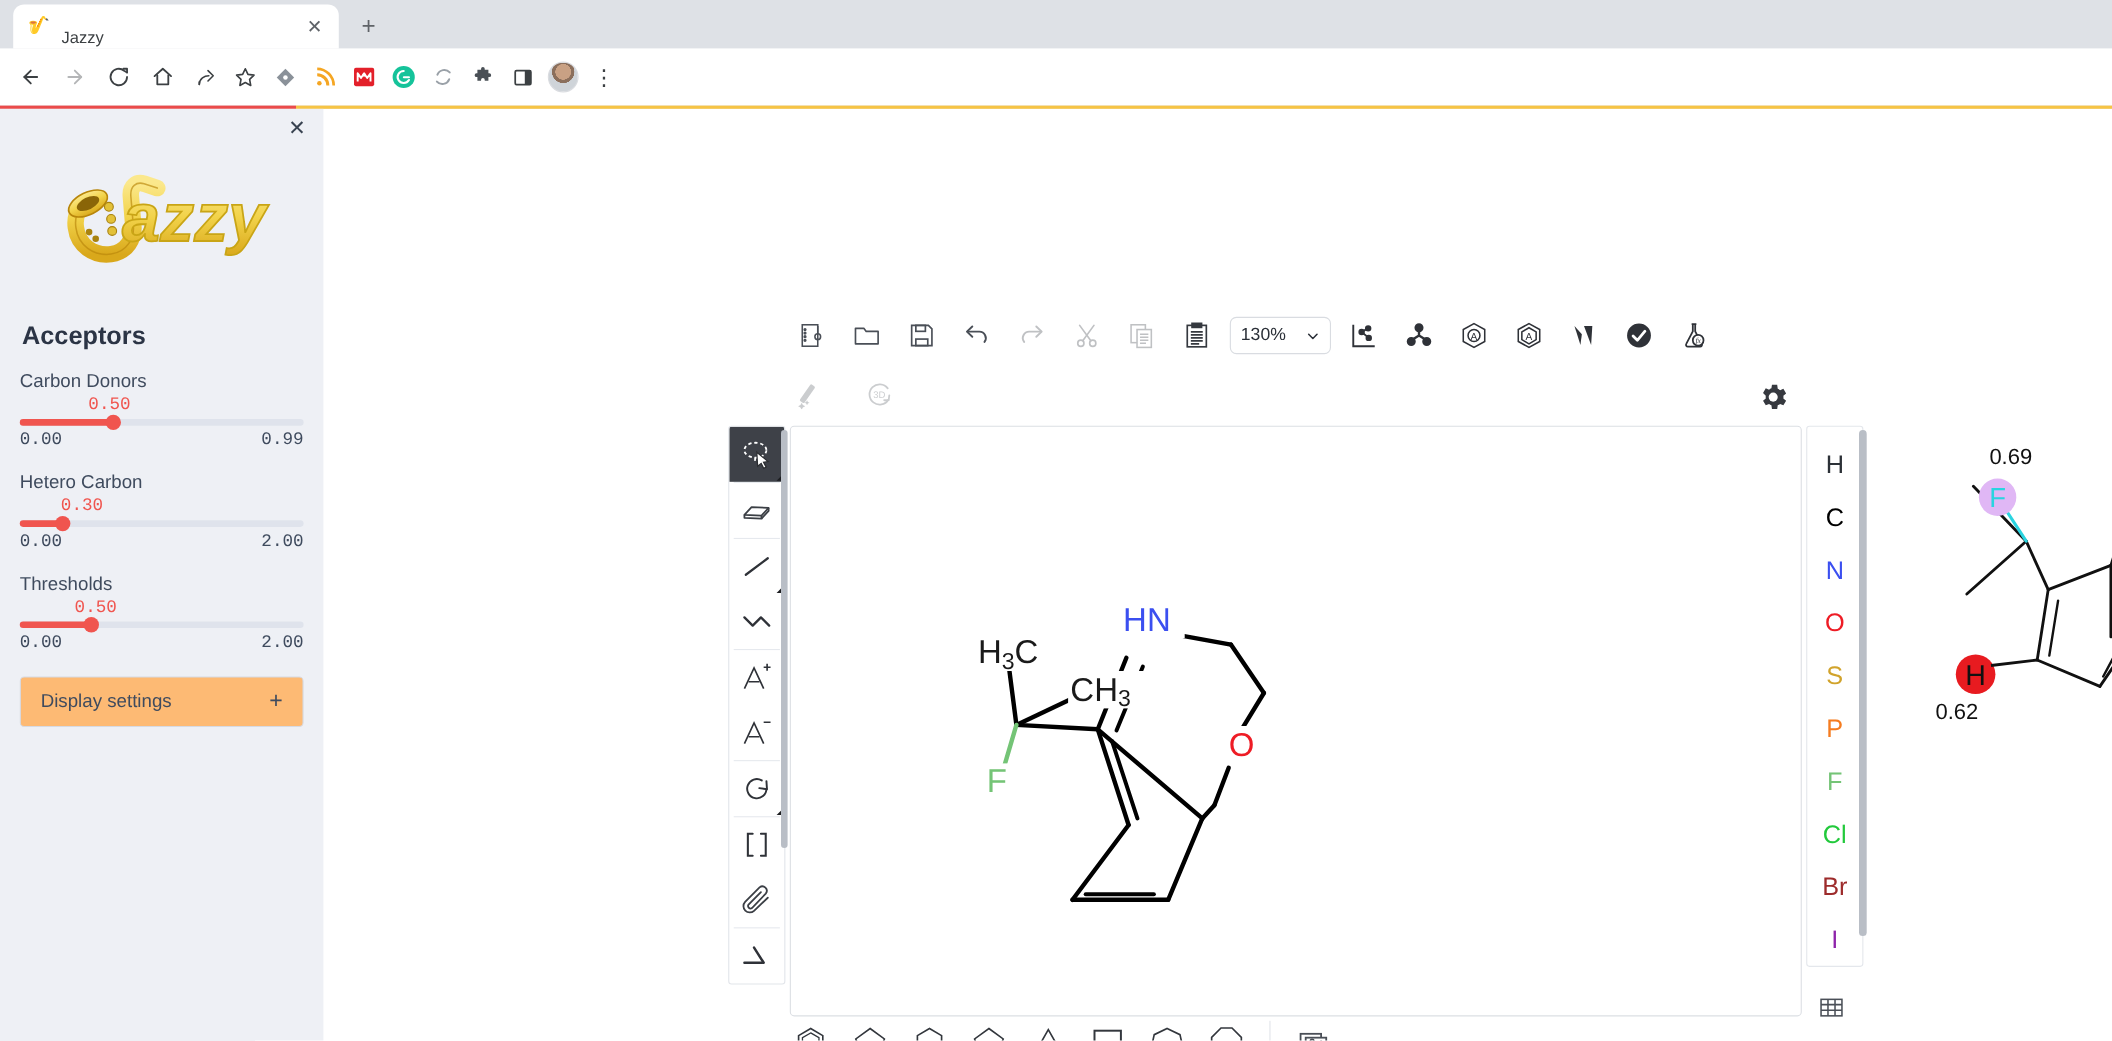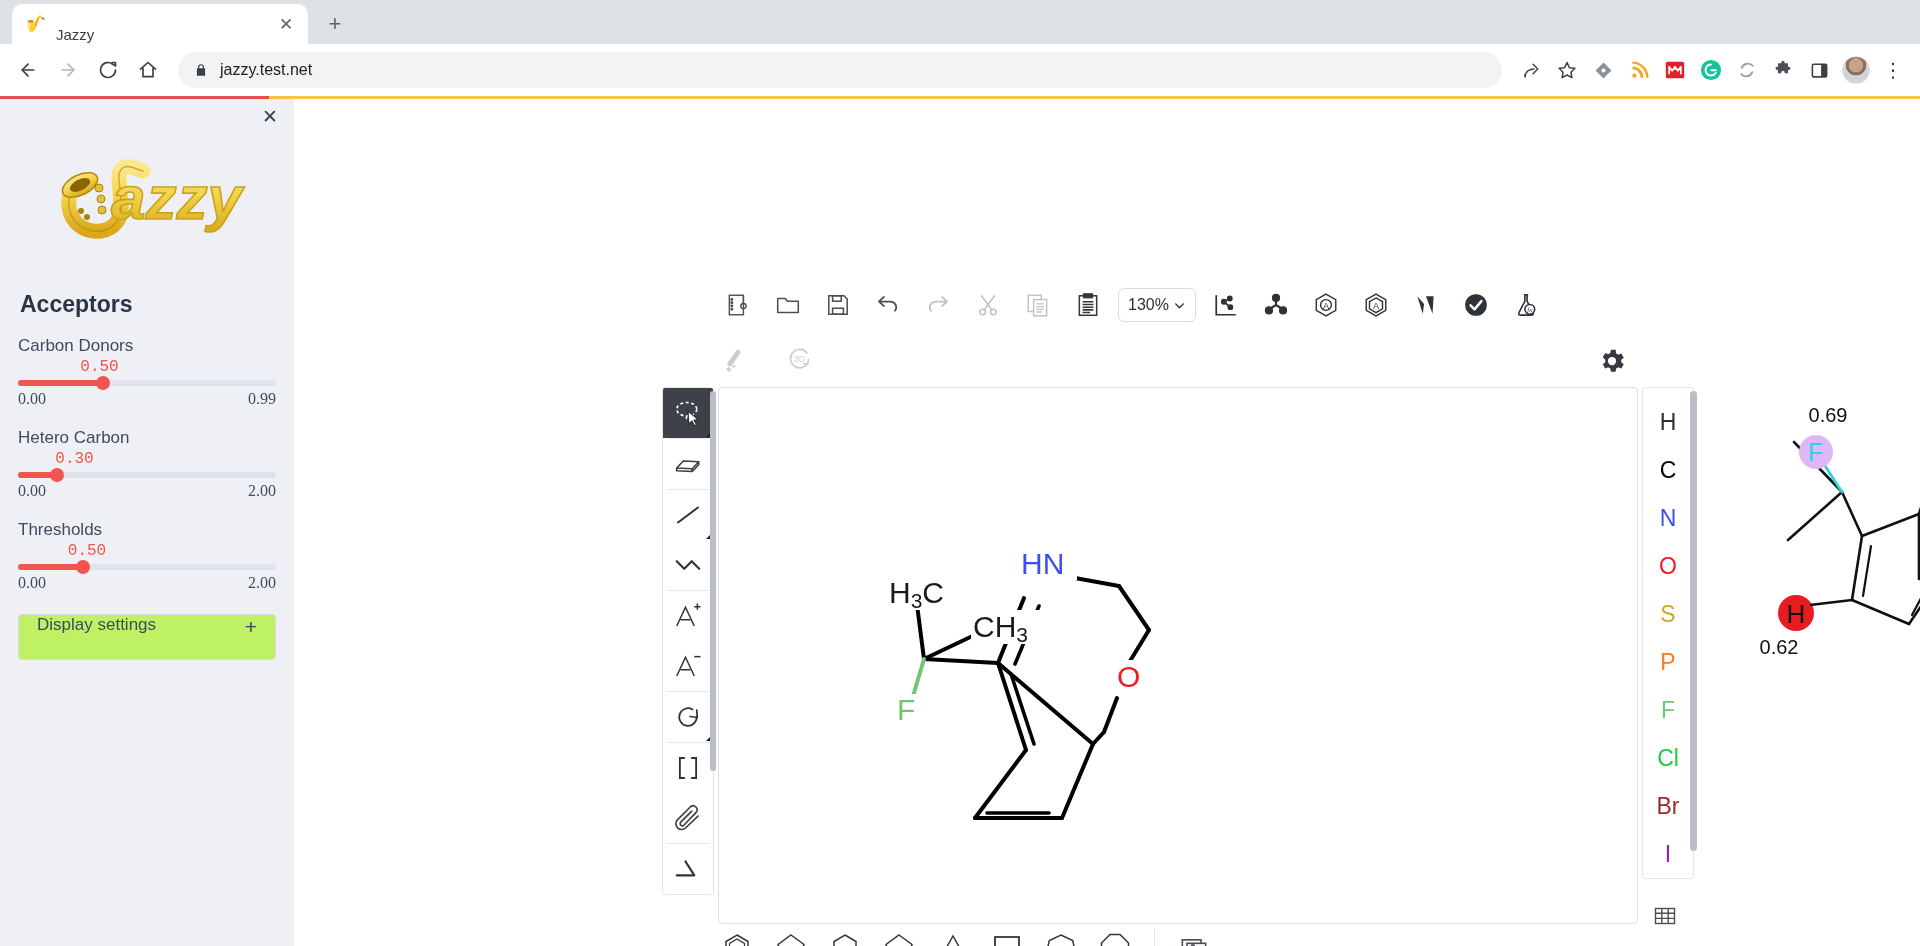--- a/index.html
+++ b/index.html
@@ -50,40 +50,40 @@
   #sidebar-close { position: absolute; right: 16px; top: 6px; font-size: 19px; color: #394351; cursor: pointer; }
   #jazzy-logo { margin: 42px 0 0 8px; text-align: center; }
   #sidebar h2 { font-size: 23px; color: #2b3445; font-weight: 700; margin: 26px 0 18px 2px; }
   .thr-label { font-size: 17px; color: #3f4b5e; margin-bottom: 2px; }
   .thr-value { font-family: "Liberation Mono", monospace; font-size: 16px; color: #f0554f; text-align: center; }
   .slider-track { height: 6px; background: #dfe3ec; border-radius: 3px; position: relative; margin: 4px 0 4px 0; }
   .slider-fill { position: absolute; left: 0; top: 0; height: 6px; background: #f0554f; border-radius: 3px; }
   .slider-thumb { position: absolute; top: -4px; width: 14px; height: 14px; background: #f0554f;
     border-radius: 50%; margin-left: -7px; cursor: pointer; }
   .thr-ends { display: flex; justify-content: space-between;
-    font-family: Liberation Serif, serif; font-size: 16px; color: #3f4b5e; margin-bottom: 20px; }
+    font-family: Liberation Mono, monospace; font-size: 16px; color: #3f4b5e; margin-bottom: 20px; }
   .thr-block { margin-bottom: 4px; }
   #display-settings {
     margin-top: 22px; height: 46px; border: 1px solid #d6dae3; border-radius: 4px;
-    display: flex; justify-content: space-between; padding: 0 18px;
-    font-size: 17px; color: #3f4b5e; cursor: pointer; background: #bef264;
+    display: flex; align-items: center; justify-content: space-between; padding: 0 18px;
+    font-size: 17px; color: #3f4b5e; cursor: pointer; background: #fdba74;
   }
   #display-settings .plus { font-size: 21px; color: #3f4b5e; }
 
   
   #main { flex: 1; position: relative; }
 
   #toolbar-row1 { position: absolute; left: 424px; top: 186px; display: flex; align-items: center; gap: 10px; }
   #toolbar-row2 { position: absolute; left: 424px; top: 240px; display: flex; align-items: center; gap: 22px; }
   .tb-btn { width: 40px; height: 40px; display: flex; align-items: center; justify-content: center;
     cursor: pointer; border-radius: 3px; }
   .tb-btn.dim { opacity: .35; }
   #zoom-select {
     height: 34px; min-width: 70px; border: 1px solid #d9dce1; border-radius: 6px; background: #fff;
-    display: flex; align-items: center; gap: 4px; padding: 0 9px; font-size: 16px; color: #2b3038; cursor: pointer;
+    display: flex; align-items: center; gap: 18px; padding: 0 9px; font-size: 16px; color: #2b3038; cursor: pointer;
   }
   #gear-btn { position: absolute; left: 1300px; top: 244px; width: 36px; height: 36px;
     display: flex; align-items: center; justify-content: center; cursor: pointer; }
 
   
   #editor-frame { position: absolute; left: 424px; top: 288px; width: 920px; height: 537px;
     border: 1px solid #dcdfe4; border-radius: 4px; background: #fff; }
   #canvas { position: absolute; left: 0; top: 0; width: 920px; height: 537px; }
 
   
@@ -150,26 +150,20 @@
           <path d="M21 12a9 9 0 1 1-3.2-6.9L21 7"></path>
         </svg>
     </div>
     <div class="nav-btn">
       <svg width="20" height="20" viewBox="0 0 24 24" fill="none" stroke="#3c4043" stroke-width="2" stroke-linecap="round" stroke-linejoin="round">
           <path d="M3 11l9-8 9 8"></path>
           <path d="M6 10v10h12V10"></path>
         </svg>
     </div>
 
-    <div id="omnibox">
-      <svg width="14" height="14" viewBox="0 0 24 24" fill="#3c4043">
-          <path d="M17 9V7a5 5 0 0 0-10 0v2H5v13h14V9h-2zm-8-2a3 3 0 0 1 6 0v2H9V7z"></path>
-        </svg>
-      <span id="omnibox-url">jazzy.test.net</span>
-    </div>
 
     <div id="chrome-actions">
       <div class="ext-icon">
         <svg width="19" height="19" viewBox="0 0 24 24" fill="none" stroke="#3c4043" stroke-width="1.8" stroke-linecap="round" stroke-linejoin="round">
             <path d="M4 20c0-7 6-10 11-10"></path>
             <polyline points="14 4 20 10 14 16"></polyline>
             <path d="M4 20v-3"></path>
           </svg>
       </div>
       <div class="ext-icon">

